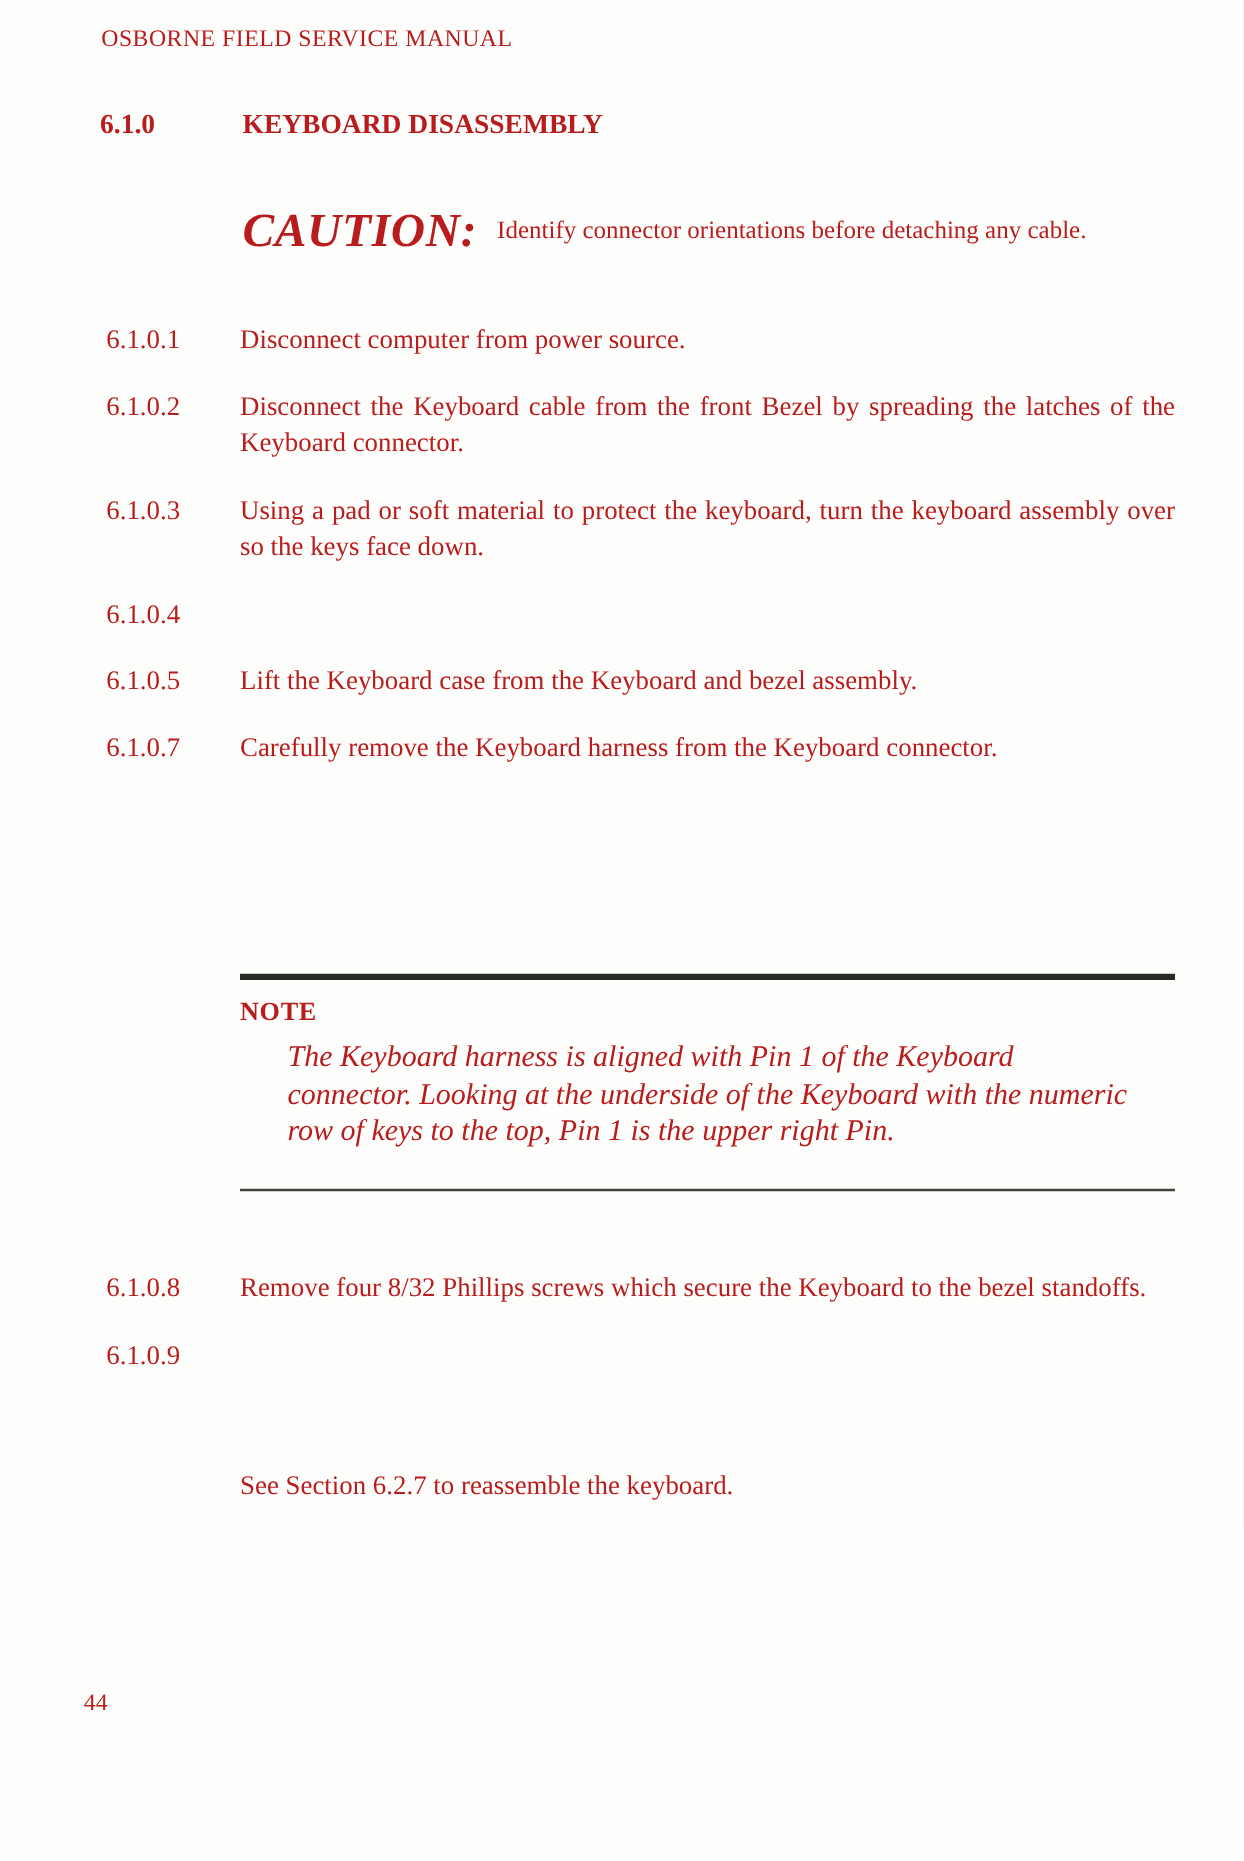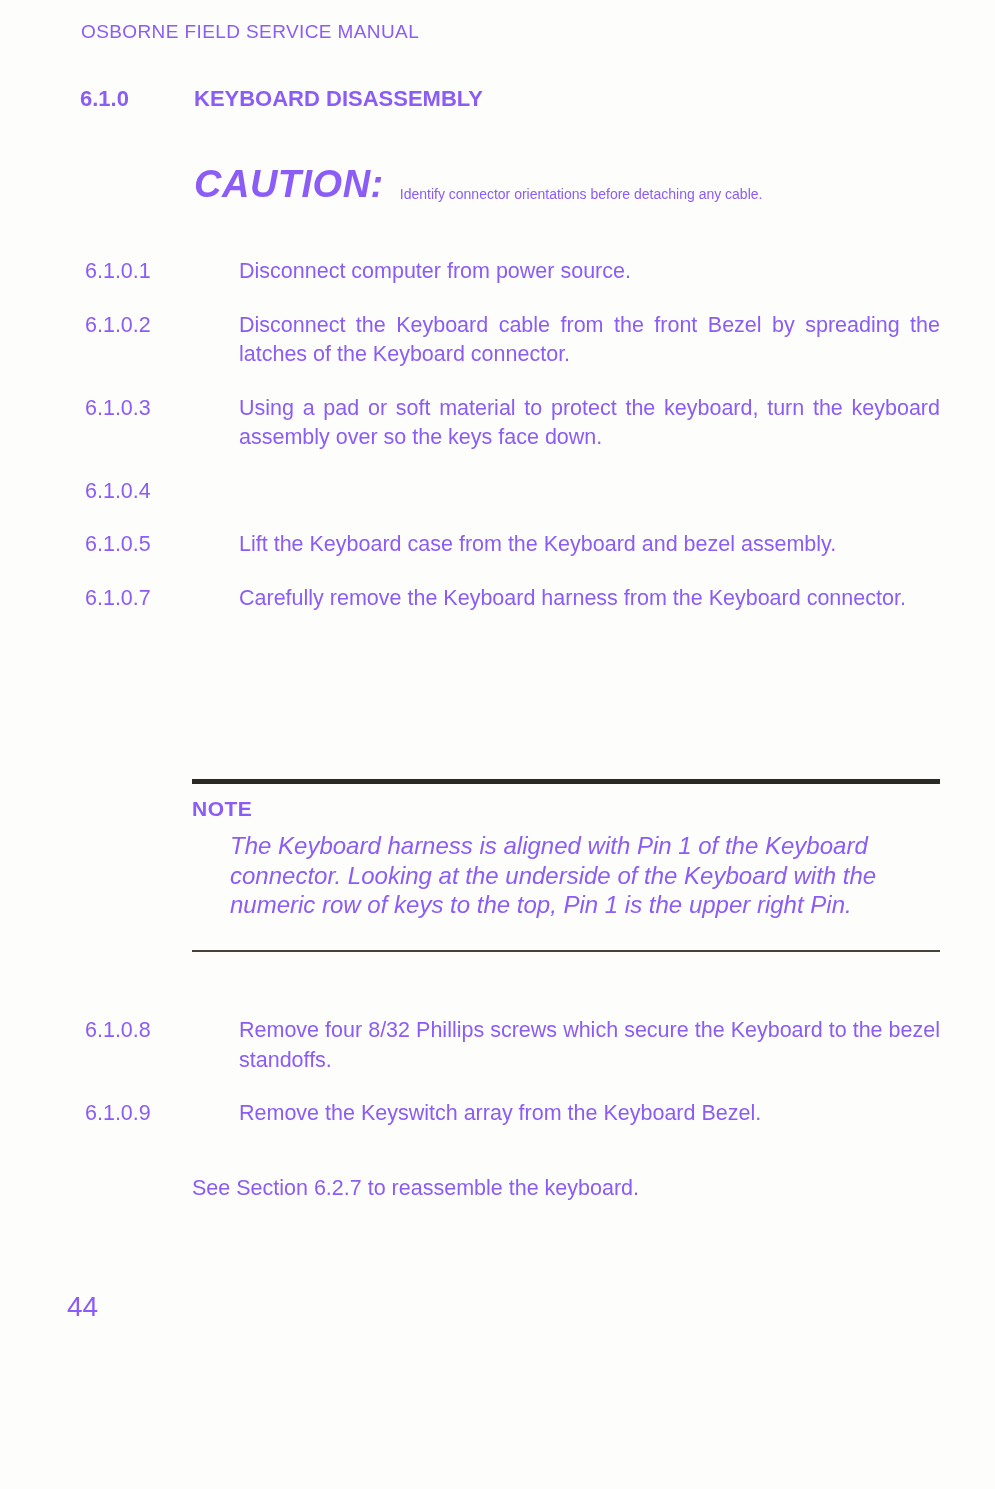--- a/index.html
+++ b/index.html
@@ -6,22 +6,22 @@
     margin: 0;
     padding: 0;
     background: #e8e8e6;
   }
   .page {
     position: relative;
     width: 995px;
     height: 1489px;
     margin: 0 auto;
     background: #fdfdfb;
-    color: #8b5cf6;
-    font-family: Liberation Sans, sans-serif;
+    color: #b91c1c;
+    font-family: Liberation Serif, serif;
     overflow: hidden;
   }
   .running-header {
     position: absolute;
     left: 81px;
     top: 21px;
     font-size: 19px;
     letter-spacing: 0.4px;
     white-space: nowrap;
   }
@@ -47,37 +47,36 @@
   .caution-label {
     font-size: 38px;
     font-weight: bold;
     font-style: italic;
     letter-spacing: 0.5px;
     margin-right: 16px;
     white-space: nowrap;
   }
   .caution-text {
     width: 552px;
-    margin-top: 16px;
-    font-size: 14px;
+    margin-top: 6px;
+    font-size: 20px;
     line-height: 31px;
   }
   .steps {
     position: absolute;
     left: 85px;
     width: 855px;
   }
   .steps-before-note { top: 257px; }
   .steps-after-note  { top: 1016px; }
   .step {
     display: flex;
     margin-bottom: 24px;
     font-size: 21.5px;
     line-height: 29.5px;
-    gap: 47px;
   }
   .step-num {
     width: 107px;
     flex-shrink: 0;
   }
   .step-text {
     flex: 1;
     text-align: justify;
   }
   .note-block {
@@ -109,22 +108,22 @@
   }
   .closing-line {
     position: absolute;
     left: 192px;
     top: 1176px;
     font-size: 21.5px;
   }
   .page-number {
     position: absolute;
     left: 67px;
-    top: 1291px;
-    font-size: 28px;
+    top: 1352px;
+    font-size: 19px;
   }
 </style>
 </head>
 <body>
 
 <div class="page">
 
   <div class="running-header">OSBORNE FIELD SERVICE MANUAL</div>
 
   <div class="section-heading">
@@ -169,21 +168,20 @@
     <div class="note-rule-bottom"></div>
   </div>
 
   <div class="steps steps-after-note">
     <div class="step">
       <span class="step-num">6.1.0.8</span>
       <span class="step-text">Remove four 8/32 Phillips screws which secure the Keyboard to the bezel standoffs.</span>
     </div>
     <div class="step">
       <span class="step-num">6.1.0.9</span>
-      <span class="step-text">Remove the Keyswitch array from the Keyboard Bezel.</span>
     </div>
   </div>
 
   <div class="closing-line">See Section 6.2.7 to reassemble the keyboard.</div>
 
   <div class="page-number">44</div>
 
 </div>
 
 </body></html>

